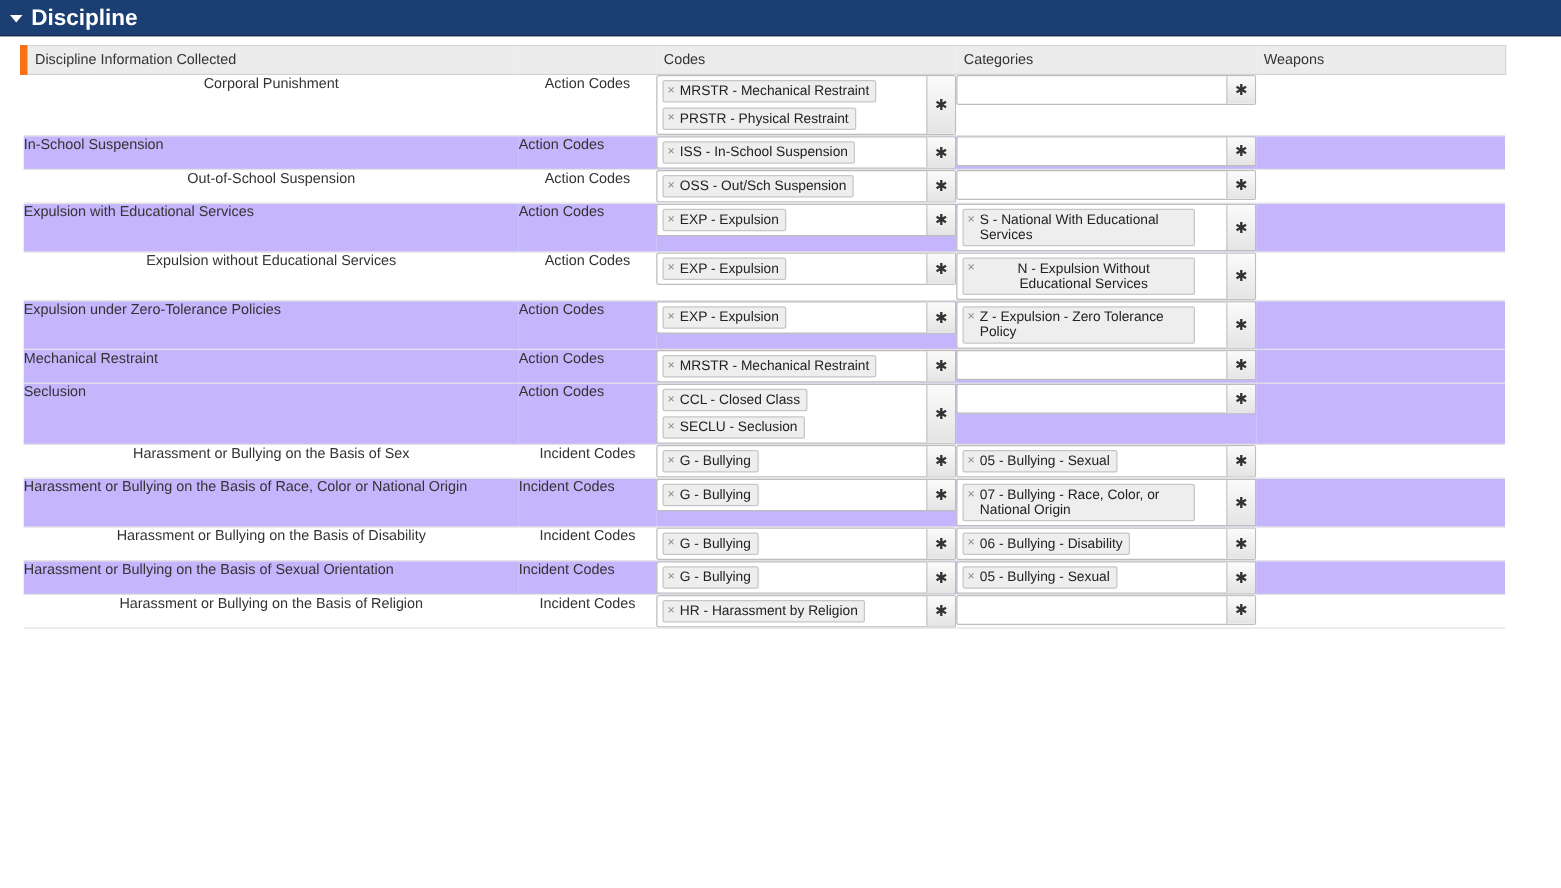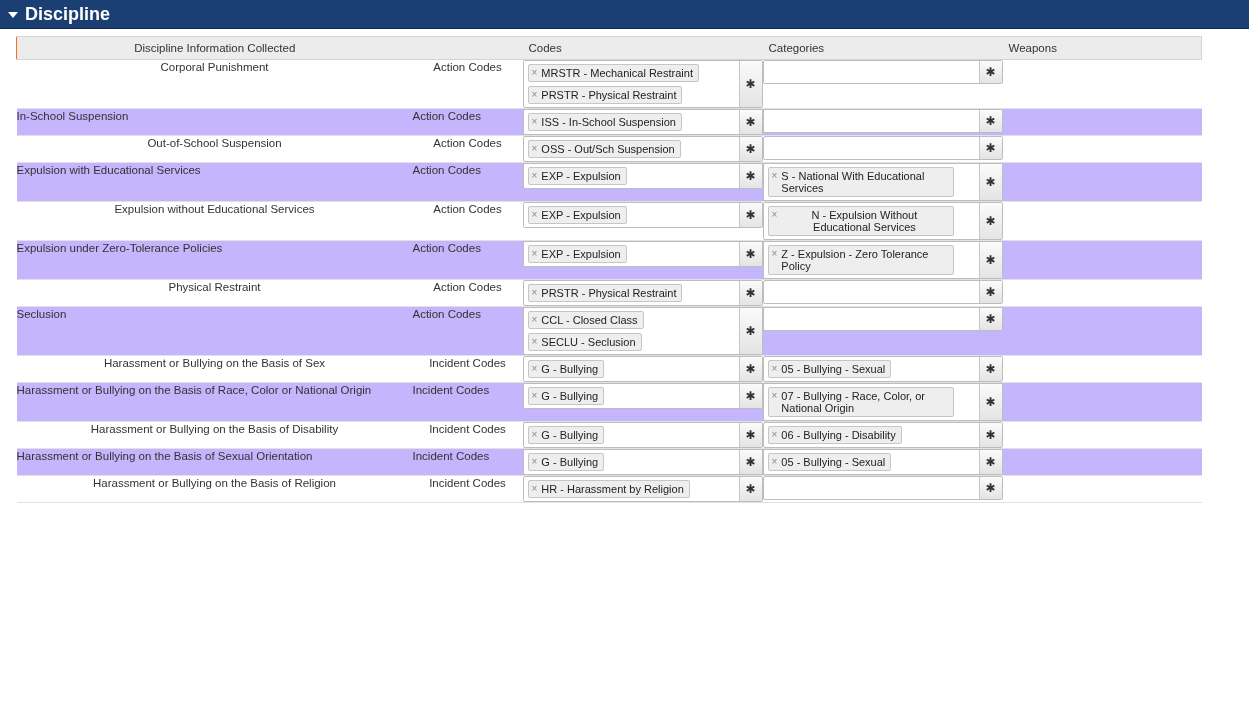--- a/index.html
+++ b/index.html
@@ -55,21 +55,21 @@
     border: 1px solid #d4d4d4;
     border-left: none;
     border-right: none;
     text-align: left;
     font-weight: normal;
     font-size: 11.5px;
     color: #333;
     padding: 5px 6px;
     height: 10px;
   }
-  .grid thead th.first { border-left: 1px solid #f97316; text-align: center; }
+  .grid thead th.first { border-left: 6px solid #f97316; }
   .grid thead th.last { border-right: 1px solid #d4d4d4; }
   .grid tbody td {
     border-bottom: 1px solid #e2e2e2;
     vertical-align: top;
     padding: 0;
     font-size: 11.5px;
     color: #333;
   }
   tr.alt td { background: #c4b5fd; }
   tr.plain td { background: #ffffff; text-align: center; }
@@ -310,29 +310,29 @@
                 <span class="token">
                   <span class="x">×</span>
                   <span class="tlabel">Z - Expulsion - Zero Tolerance Policy</span>
                 </span>
               </div>
               <div class="picker-btn">✱</div>
             </div>
           </td>
           <td class="weapons-cell"></td>
         </tr>
-        <tr class="plain">
-          <td class="label-cell">Physical Restraint</td>
-          <td class="type-cell">Action Codes</td>
-          <td class="ctrl-cell">
-            <div class="multiselect">
-              <div class="tokens">
-                <span class="token">
-                  <span class="x">×</span>
-                  <span class="tlabel">PRSTR - Physical Restraint</span>
+        <tr class="alt">
+          <td class="label-cell">Mechanical Restraint</td>
+          <td class="type-cell">Action Codes</td>
+          <td class="ctrl-cell">
+            <div class="multiselect">
+              <div class="tokens">
+                <span class="token">
+                  <span class="x">×</span>
+                  <span class="tlabel">MRSTR - Mechanical Restraint</span>
                 </span>
               </div>
               <div class="picker-btn">✱</div>
             </div>
           </td>
           <td class="ctrl-cell">
             <div class="multiselect">
               <div class="tokens"></div>
               <div class="picker-btn">✱</div>
             </div>

